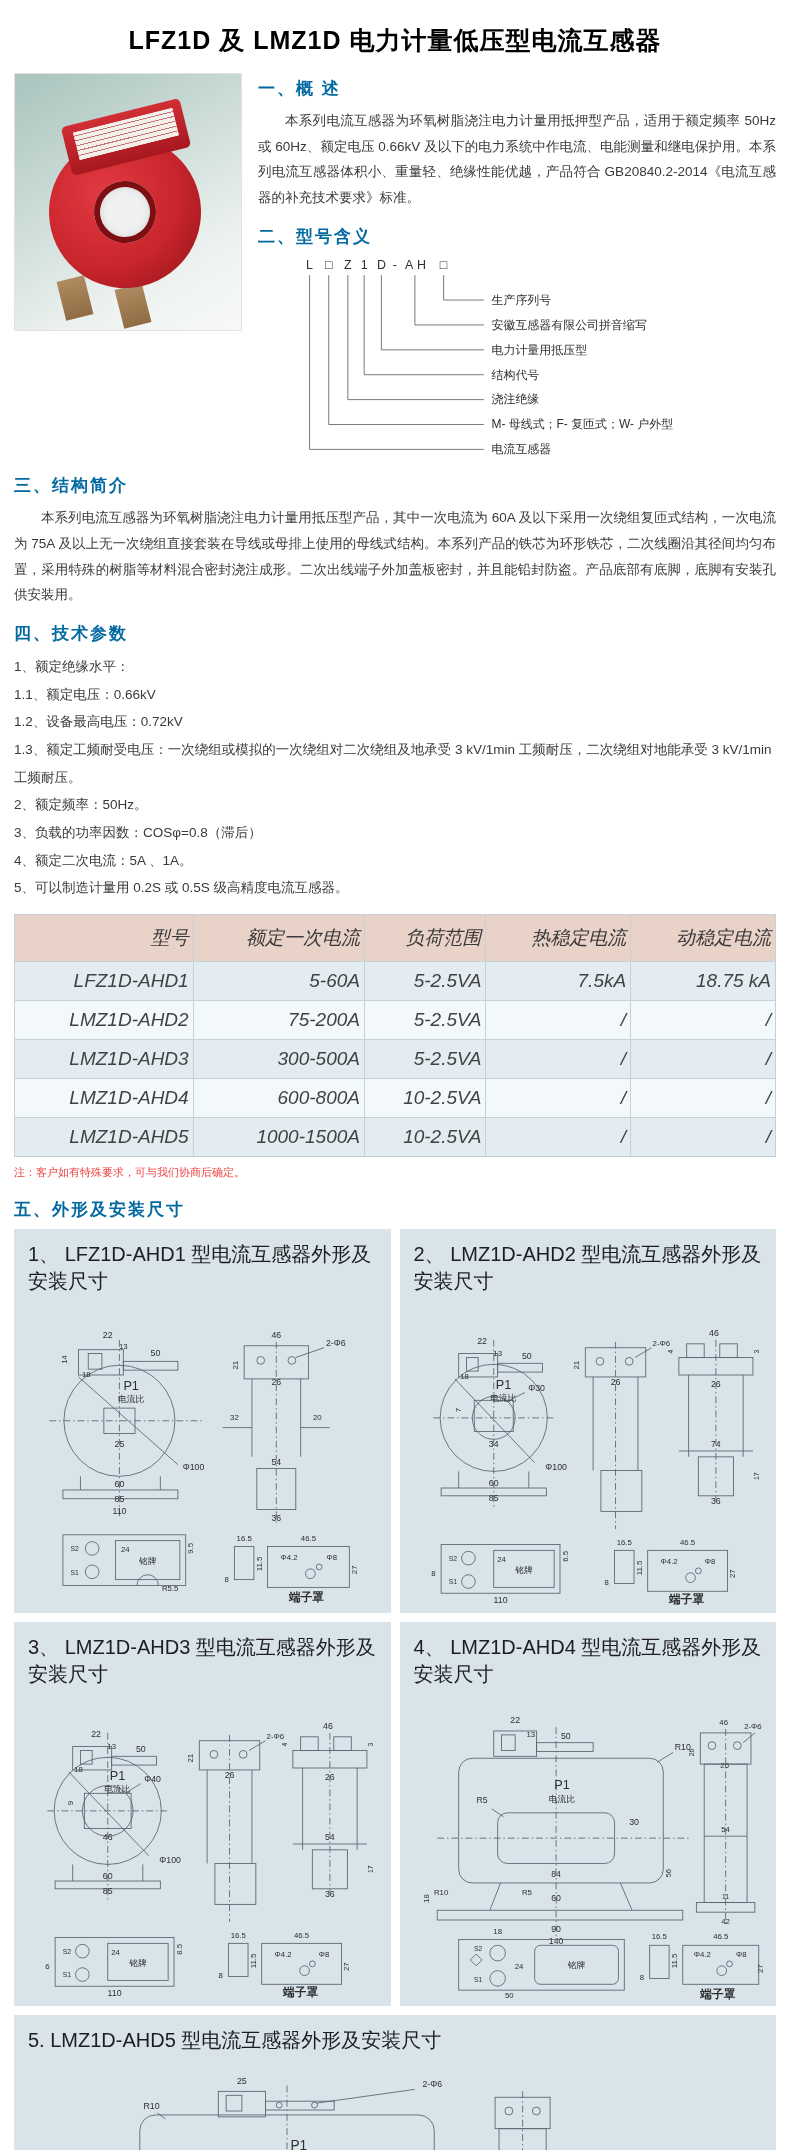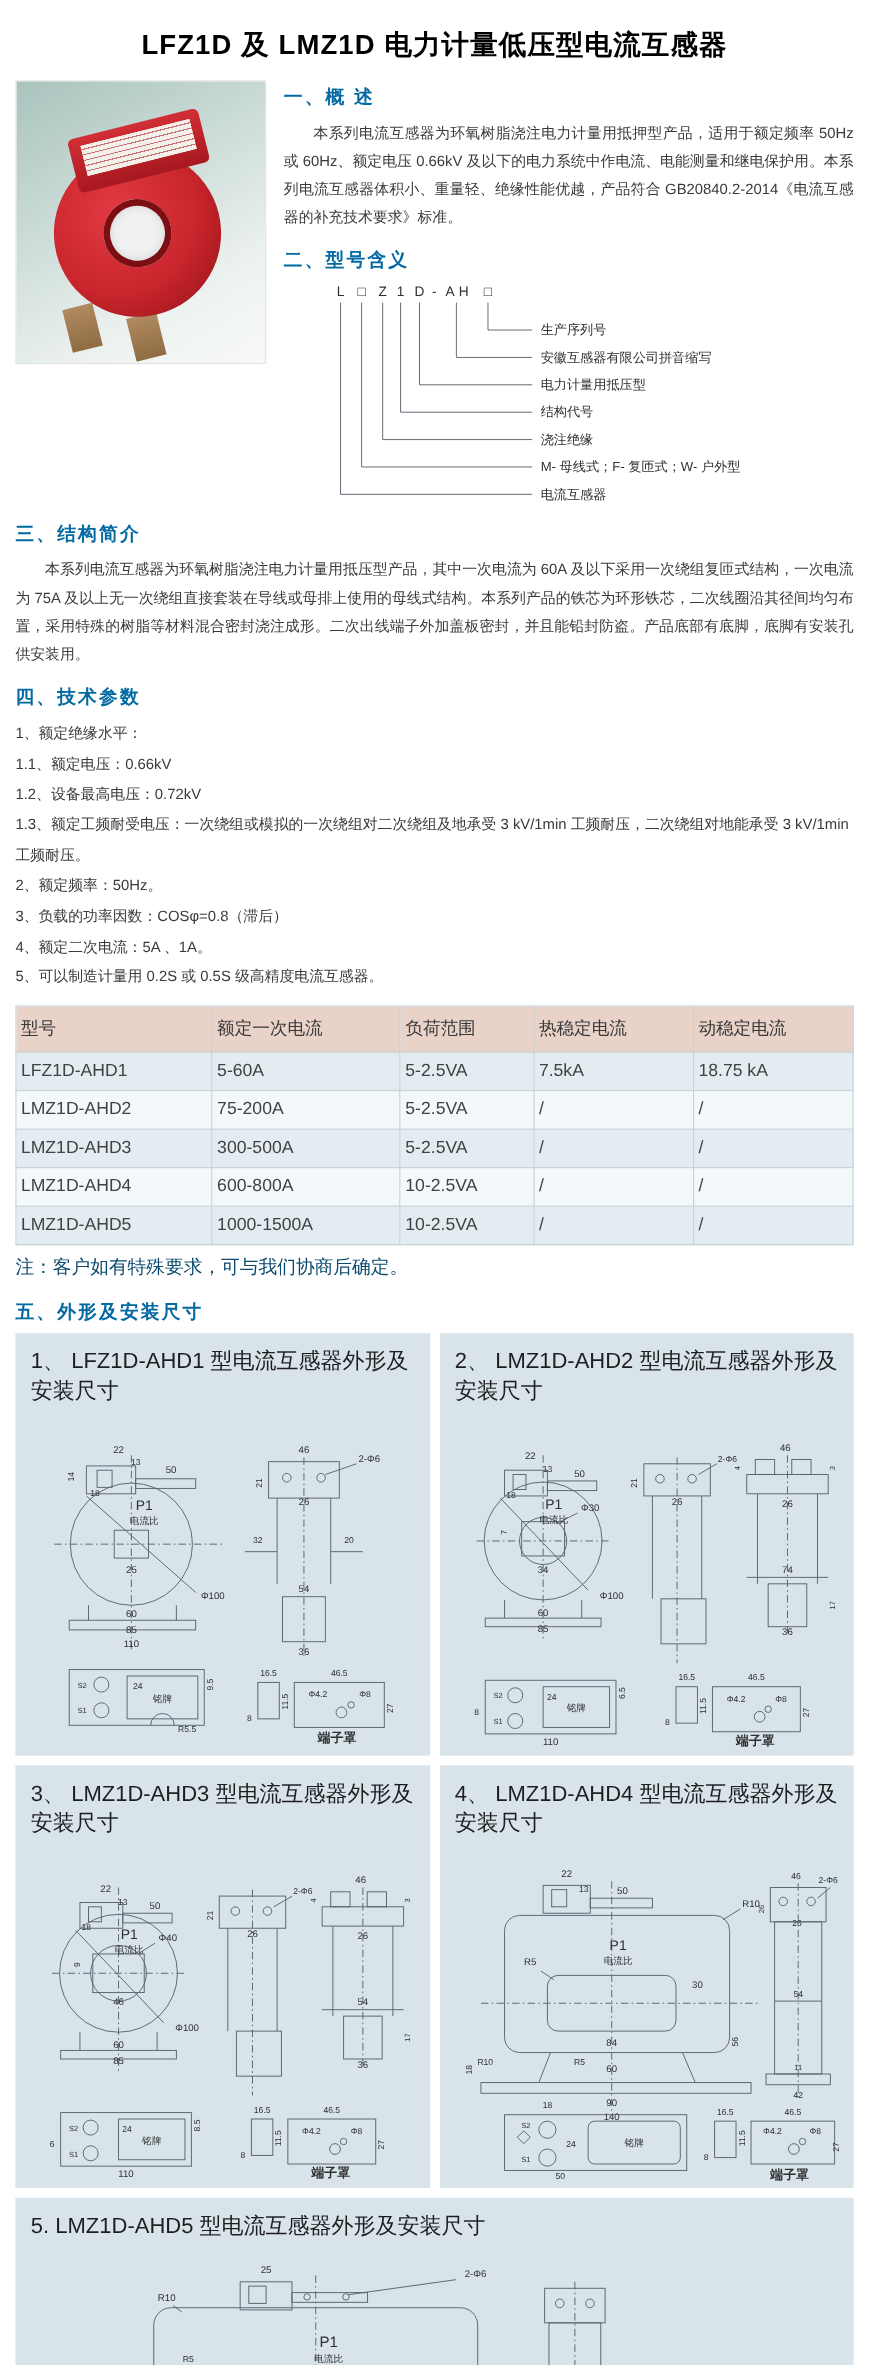--- a/index.html
+++ b/index.html
@@ -20,26 +20,26 @@
        border-radius:5px;transform:rotate(-14deg);}
   .plate{position:absolute;left:60px;top:46px;width:102px;height:28px;background:#f4f1ea;transform:rotate(-14deg);
         background-image:repeating-linear-gradient(0deg,#f4f1ea 0 4px,#c9727a 4px 5px);}
   .col{flex:1;min-width:0;}
   .sec-h{color:#0369a1;font-size:17px;font-weight:bold;letter-spacing:2px;margin:14px 0 8px;}
   .col .sec-h:first-child{margin-top:4px;}
   .para{font-size:13.5px;line-height:1.9;text-align:justify;text-indent:2em;margin:4px 0 8px;color:#3a3a3a;}
   .model-svg{width:450px;margin:4px 0 0 42px;}
   .model-svg svg{display:block;width:100%;}
   .param-list{font-size:13.5px;line-height:2.05;margin:2px 0 12px;color:#3a3a3a;}
-  table{width:100%;border-collapse:collapse;font-size:16px;text-align:left;margin:6px 0 8px;}
+  table{width:100%;border-collapse:collapse;font-size:19px;text-align:right;margin:6px 0 8px;font-style:italic;}
   th{background:#e9d2c8;font-weight:400;color:#383838;padding:10px 4px;border:1px solid #c6d1d7;}
   td{padding:8px 4px;border:1px solid #c6d1d7;color:#424242;margin-left:16px;}
   tr.odd td{background:#e2ecf1;}
   tr.even td{background:#f3f8fa;}
-  .note{font-size:17px;margin:8px 0 18px;color:#0c4a6e;}
+  .note{font-size:11px;margin:8px 0 18px;color:#ef4444;}
   .panel-grid{display:grid;grid-template-columns:1fr 1fr;gap:9px;margin-top:6px;}
   .panel{background:#d8e3ea;padding:10px 8px 4px;}
   .panel.wide{grid-column:1/3;}
   .panel-title{font-size:20px;font-weight:normal;color:#1e1e1e;margin:2px 0 4px 6px;}
   .drawing svg{display:block;width:100%;font-family:inherit;}
 </style>
 </head>
 <body>
 
 <div class="page">

